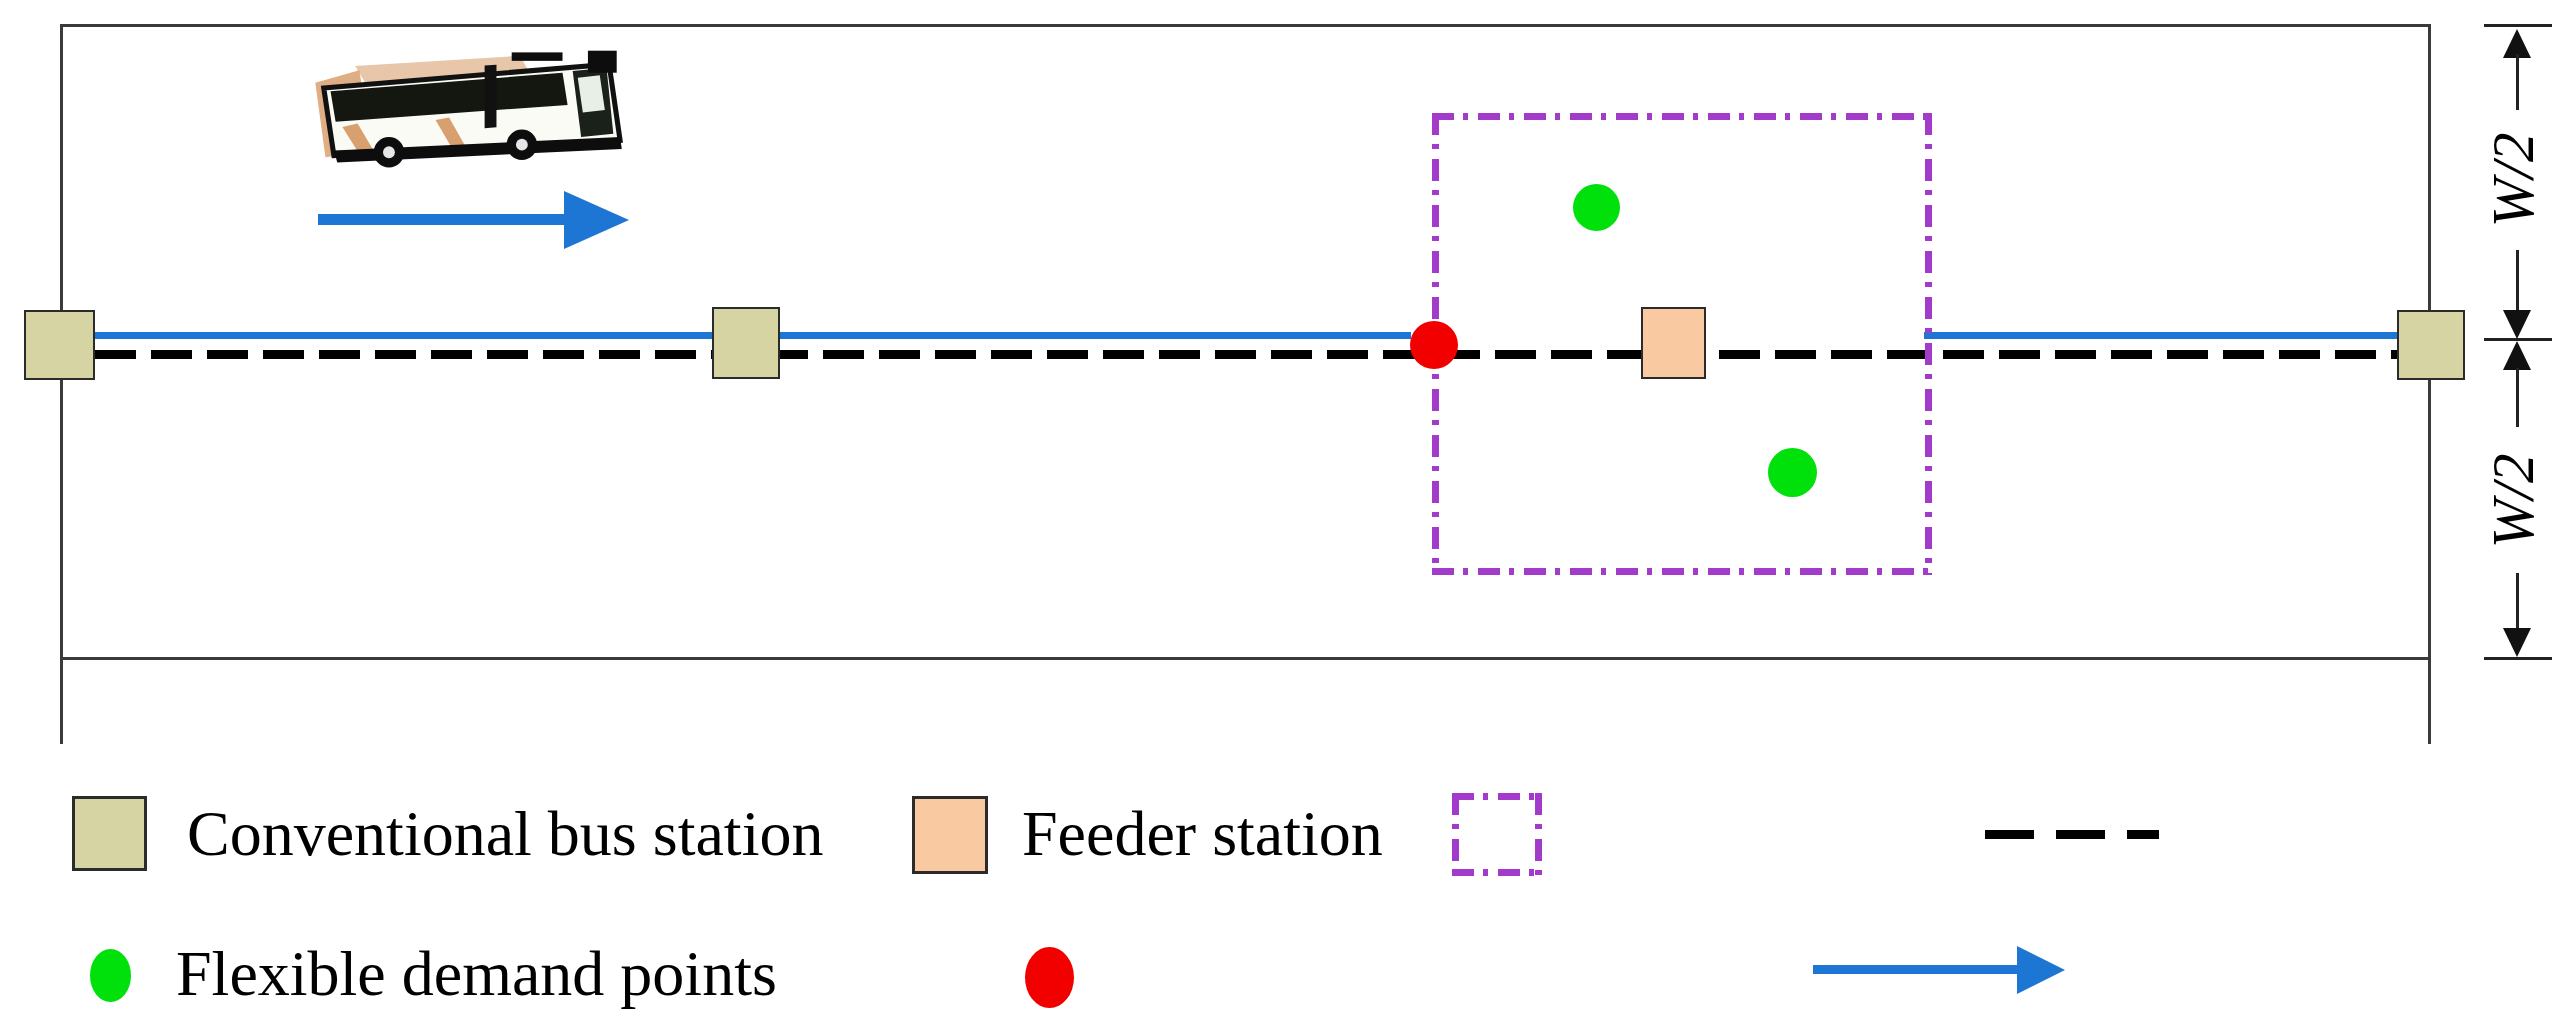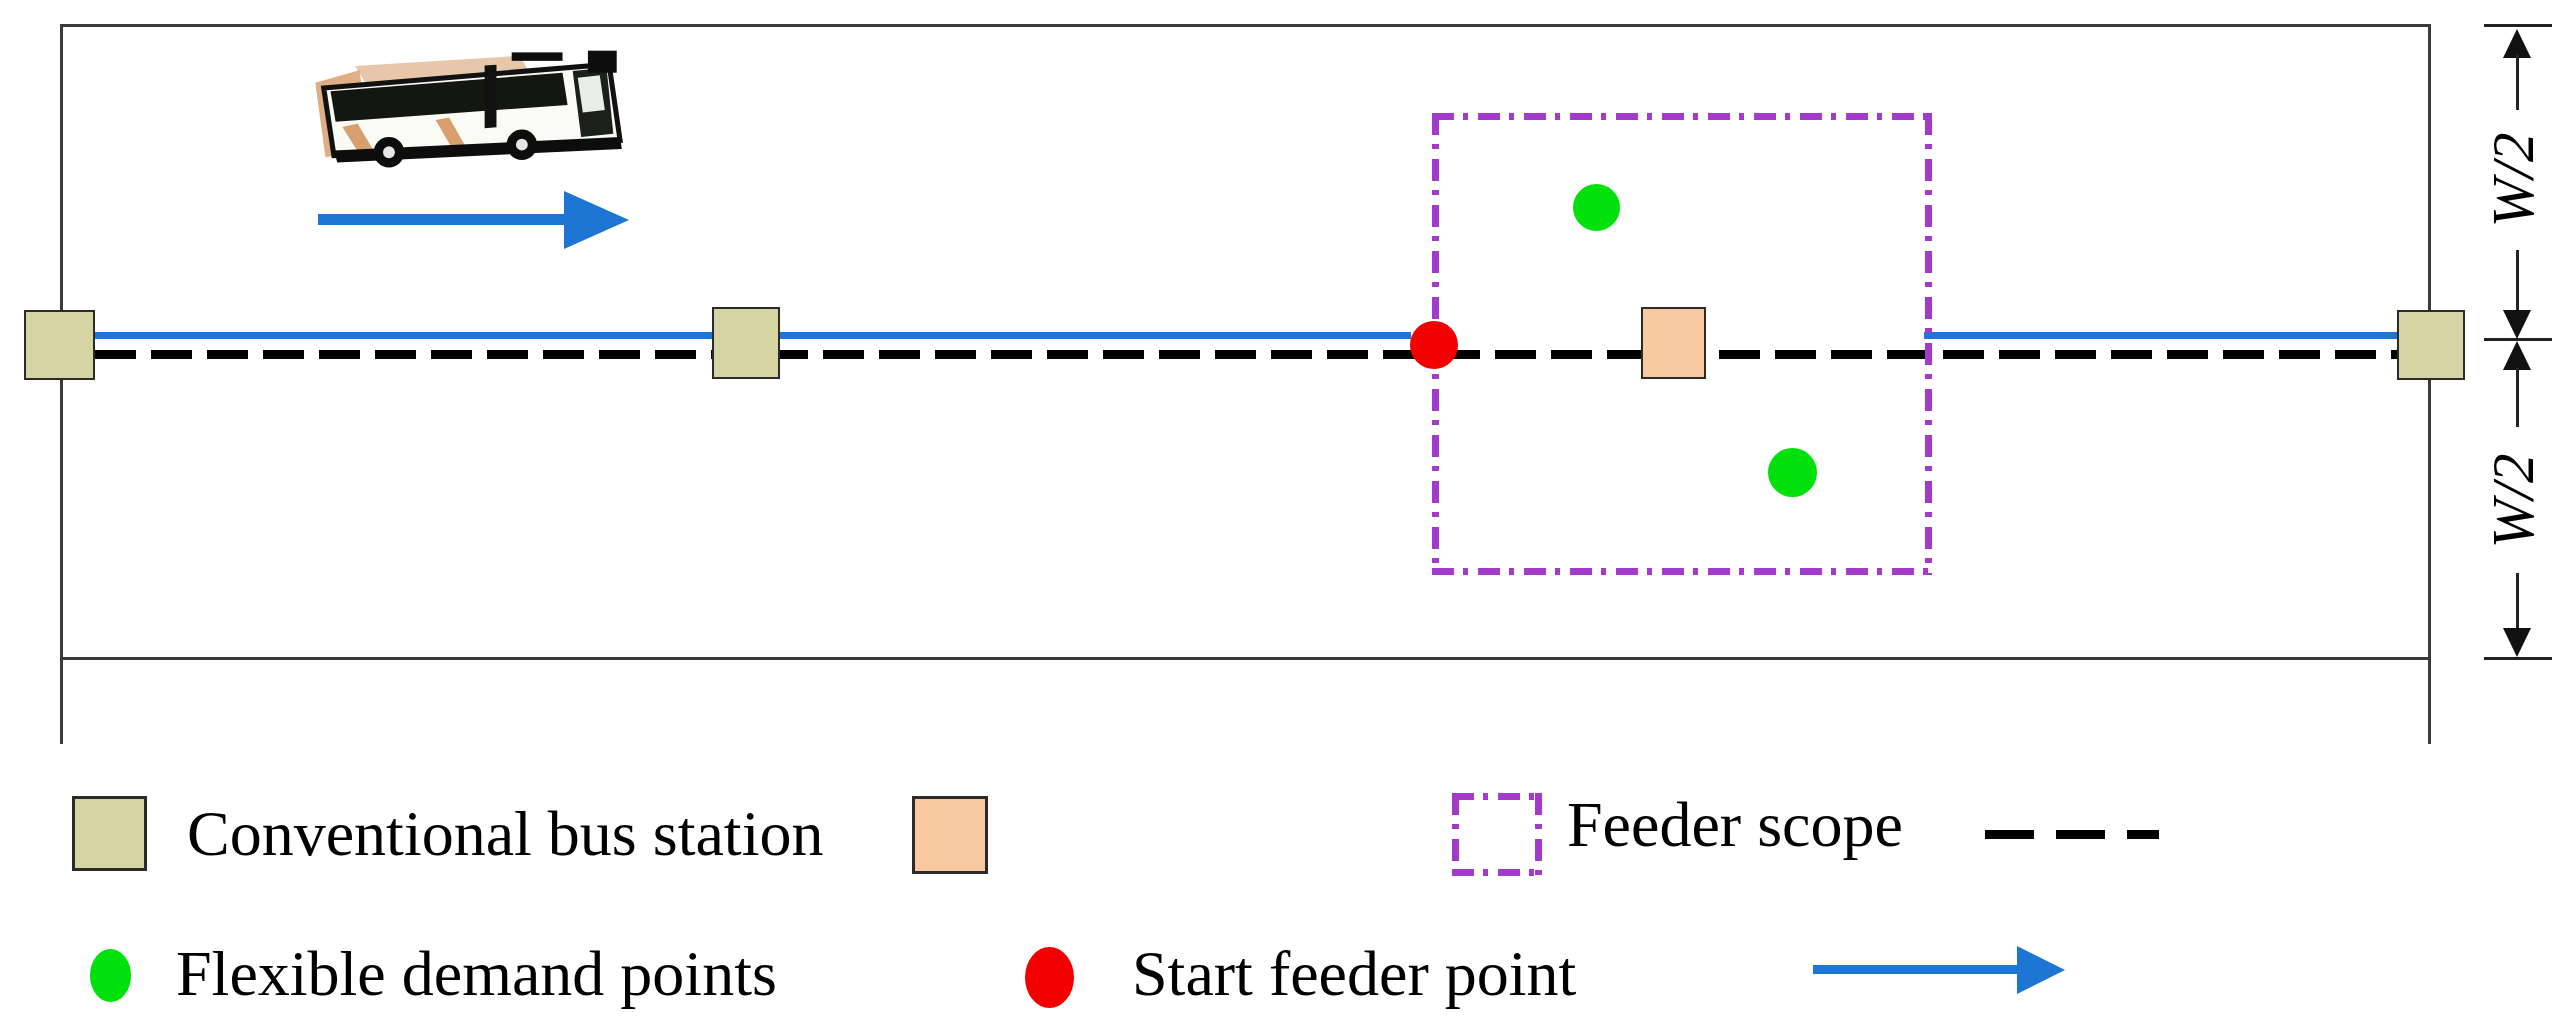--- a/index.html
+++ b/index.html
@@ -117,34 +117,33 @@
   <div class="abs tri-up" style="left:2503px;top:341px;"></div>
   <div class="abs dim-line" style="left:2516px;top:368px;height:59px;"></div>
   <div class="abs whalf" style="left:2428px;top:467px;">W/2</div>
   <div class="abs dim-line" style="left:2516px;top:573px;height:56px;"></div>
   <div class="abs tri-down" style="left:2503px;top:628px;"></div>
 
   <div class="abs lgd-swatch station" style="left:72px;top:796px;width:75px;height:75px;border-width:3.4px;"></div>
   <div class="abs lgd-label" style="left:187px;top:796px;">Conventional bus station</div>
 
   <div class="abs lgd-swatch feeder-station" style="left:912px;top:796px;width:76px;height:78px;border-width:3.4px;"></div>
+  <div class="abs lgd-label" style="left:1022px;top:796px;">Feeder station</div>
 
   <div class="abs" style="left:1452px;top:793px;width:90px;height:83px;">
     <div class="abs scope-h" style="left:0;top:0;width:90px;"></div>
     <div class="abs scope-h" style="left:0;top:76px;width:90px;"></div>
     <div class="abs scope-v" style="left:0;top:0;height:83px;"></div>
     <div class="abs scope-v" style="left:83px;top:0;height:83px;"></div>
   </div>
-  <div class="abs lgd-label" style="left:1567px;top:787px;">Feeder scope</div>
 
   <div class="abs lgd-dash" style="left:1985px;top:830px;width:174px;"></div>
 
   <div class="abs dot green" style="left:90px;top:949px;width:41px;height:53px;"></div>
   <div class="abs lgd-label" style="left:176px;top:936px;">Flexible demand points</div>
 
   <div class="abs dot red" style="left:1025px;top:947px;width:49px;height:61px;"></div>
-  <div class="abs lgd-label" style="left:1132px;top:936px;">Start feeder point</div>
 
   <div class="abs arrow-shaft" style="left:1813px;top:965px;width:208px;height:8.5px;"></div>
   <div class="abs arrow-head" style="left:2017px;top:946px;"></div>
 
 </div>
 
 
 </body></html>

